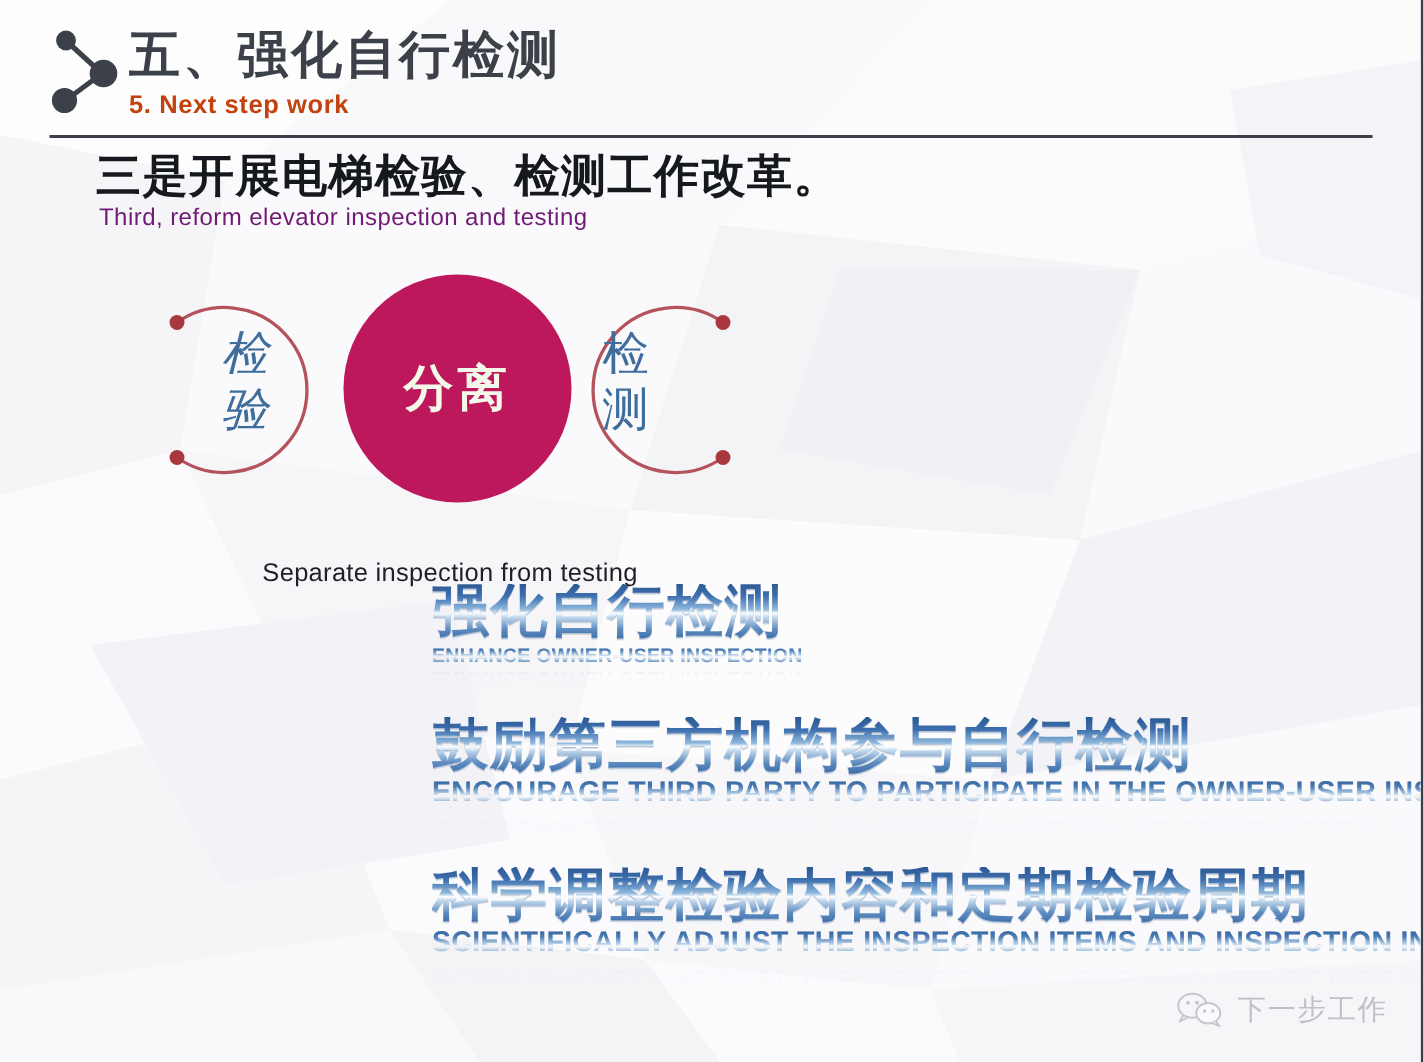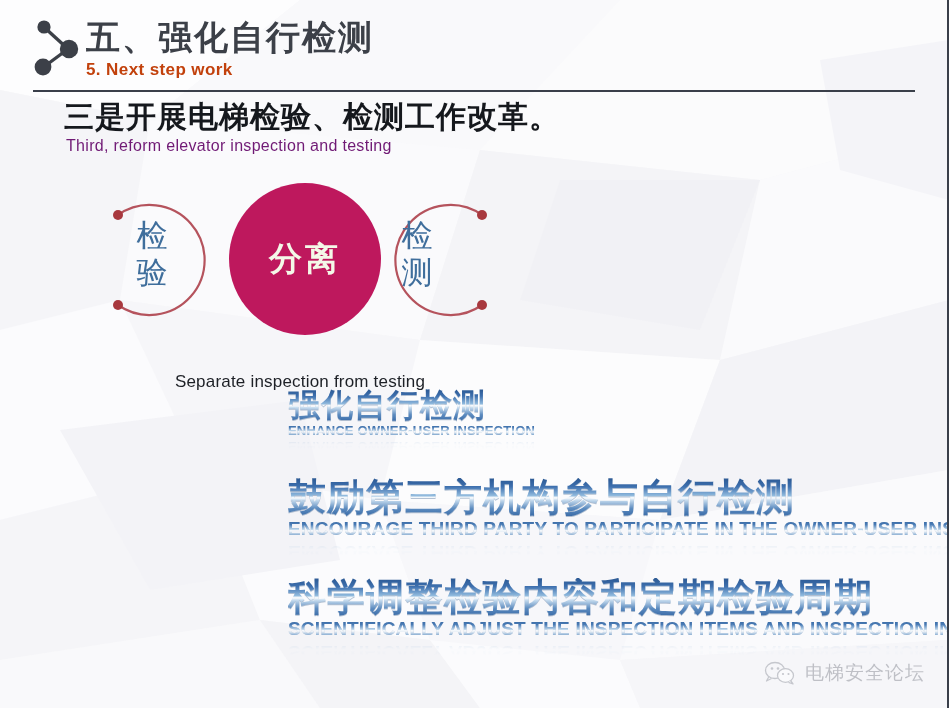--- a/index.html
+++ b/index.html
@@ -113,21 +113,21 @@
   .arc-label {
     position: absolute;
     width: 60px;
     text-align: center;
     font-size: 31px;
     font-weight: normal;
     color: #3f6e9c;
     line-height: 37px;
     letter-spacing: 0px;
   }
-  .arc-label.left  { left: 27px;  top: 37px; }
+  .arc-label.left  { left: 38px;  top: 37px; font-style: italic; }
   .arc-label.right { left: 292px; top: 37px; }
   .diagram-caption {
     position: absolute;
     left: 0; top: 168px;
     width: 410px;
     text-align: center;
     font-size: 17px;
     color: #1d2026;
     letter-spacing: 0.2px;
     margin-top: 24px;
@@ -166,21 +166,21 @@
   .blue-reflect {
     transform: scaleY(-1);
     opacity: 0.22;
     -webkit-mask-image: linear-gradient(180deg, rgba(0,0,0,0) 35%, rgba(0,0,0,0.85) 100%);
     mask-image: linear-gradient(180deg, rgba(0,0,0,0) 35%, rgba(0,0,0,0.85) 100%);
     filter: blur(0.3px);
     pointer-events: none;
     margin-top: 1px;
   }
   #line1 { left: 288px; top: 389px; }
-  #line1 .blue-cn { font-size: 32px; }
+  #line1 .blue-cn { font-size: 38px; }
   #line1 .blue-en { font-size: 13px; }
   #line2 { left: 288px; top: 478px; }
   #line2 .blue-cn { font-size: 38px; }
   #line2 .blue-en { font-size: 19px; }
   #line3 { left: 288px; top: 578px; }
   #line3 .blue-cn { font-size: 38px; }
   #line3 .blue-en { font-size: 19px; }
   
   .watermark {
     position: absolute;
@@ -294,16 +294,16 @@
     <svg width="32" height="24" viewBox="0 0 32 24">
       <ellipse cx="11" cy="9.5" rx="9.5" ry="8" fill="none" stroke="#9a9da6" stroke-width="1.3"></ellipse>
       <path d="M 5 15.5 L 2.5 20 L 7.5 17.5" fill="none" stroke="#9a9da6" stroke-width="1.3" stroke-linejoin="round"></path>
       <circle cx="8" cy="7.5" r="1.3" fill="#9a9da6"></circle>
       <circle cx="14" cy="7.5" r="1.3" fill="#9a9da6"></circle>
       <ellipse cx="21.5" cy="14.5" rx="8" ry="6.8" fill="#ffffff" stroke="#9a9da6" stroke-width="1.3"></ellipse>
       <path d="M 26.5 19.5 L 29 23 L 24.5 21.3" fill="#ffffff" stroke="#9a9da6" stroke-width="1.3" stroke-linejoin="round"></path>
       <circle cx="19" cy="13" r="1.1" fill="#9a9da6"></circle>
       <circle cx="24.5" cy="13" r="1.1" fill="#9a9da6"></circle>
     </svg>
-    <span class="wm-text">电梯安全论坛</span>
+    <span class="wm-text">下一步工作</span>
   </div>
 
 </div>
 
 </body></html>

